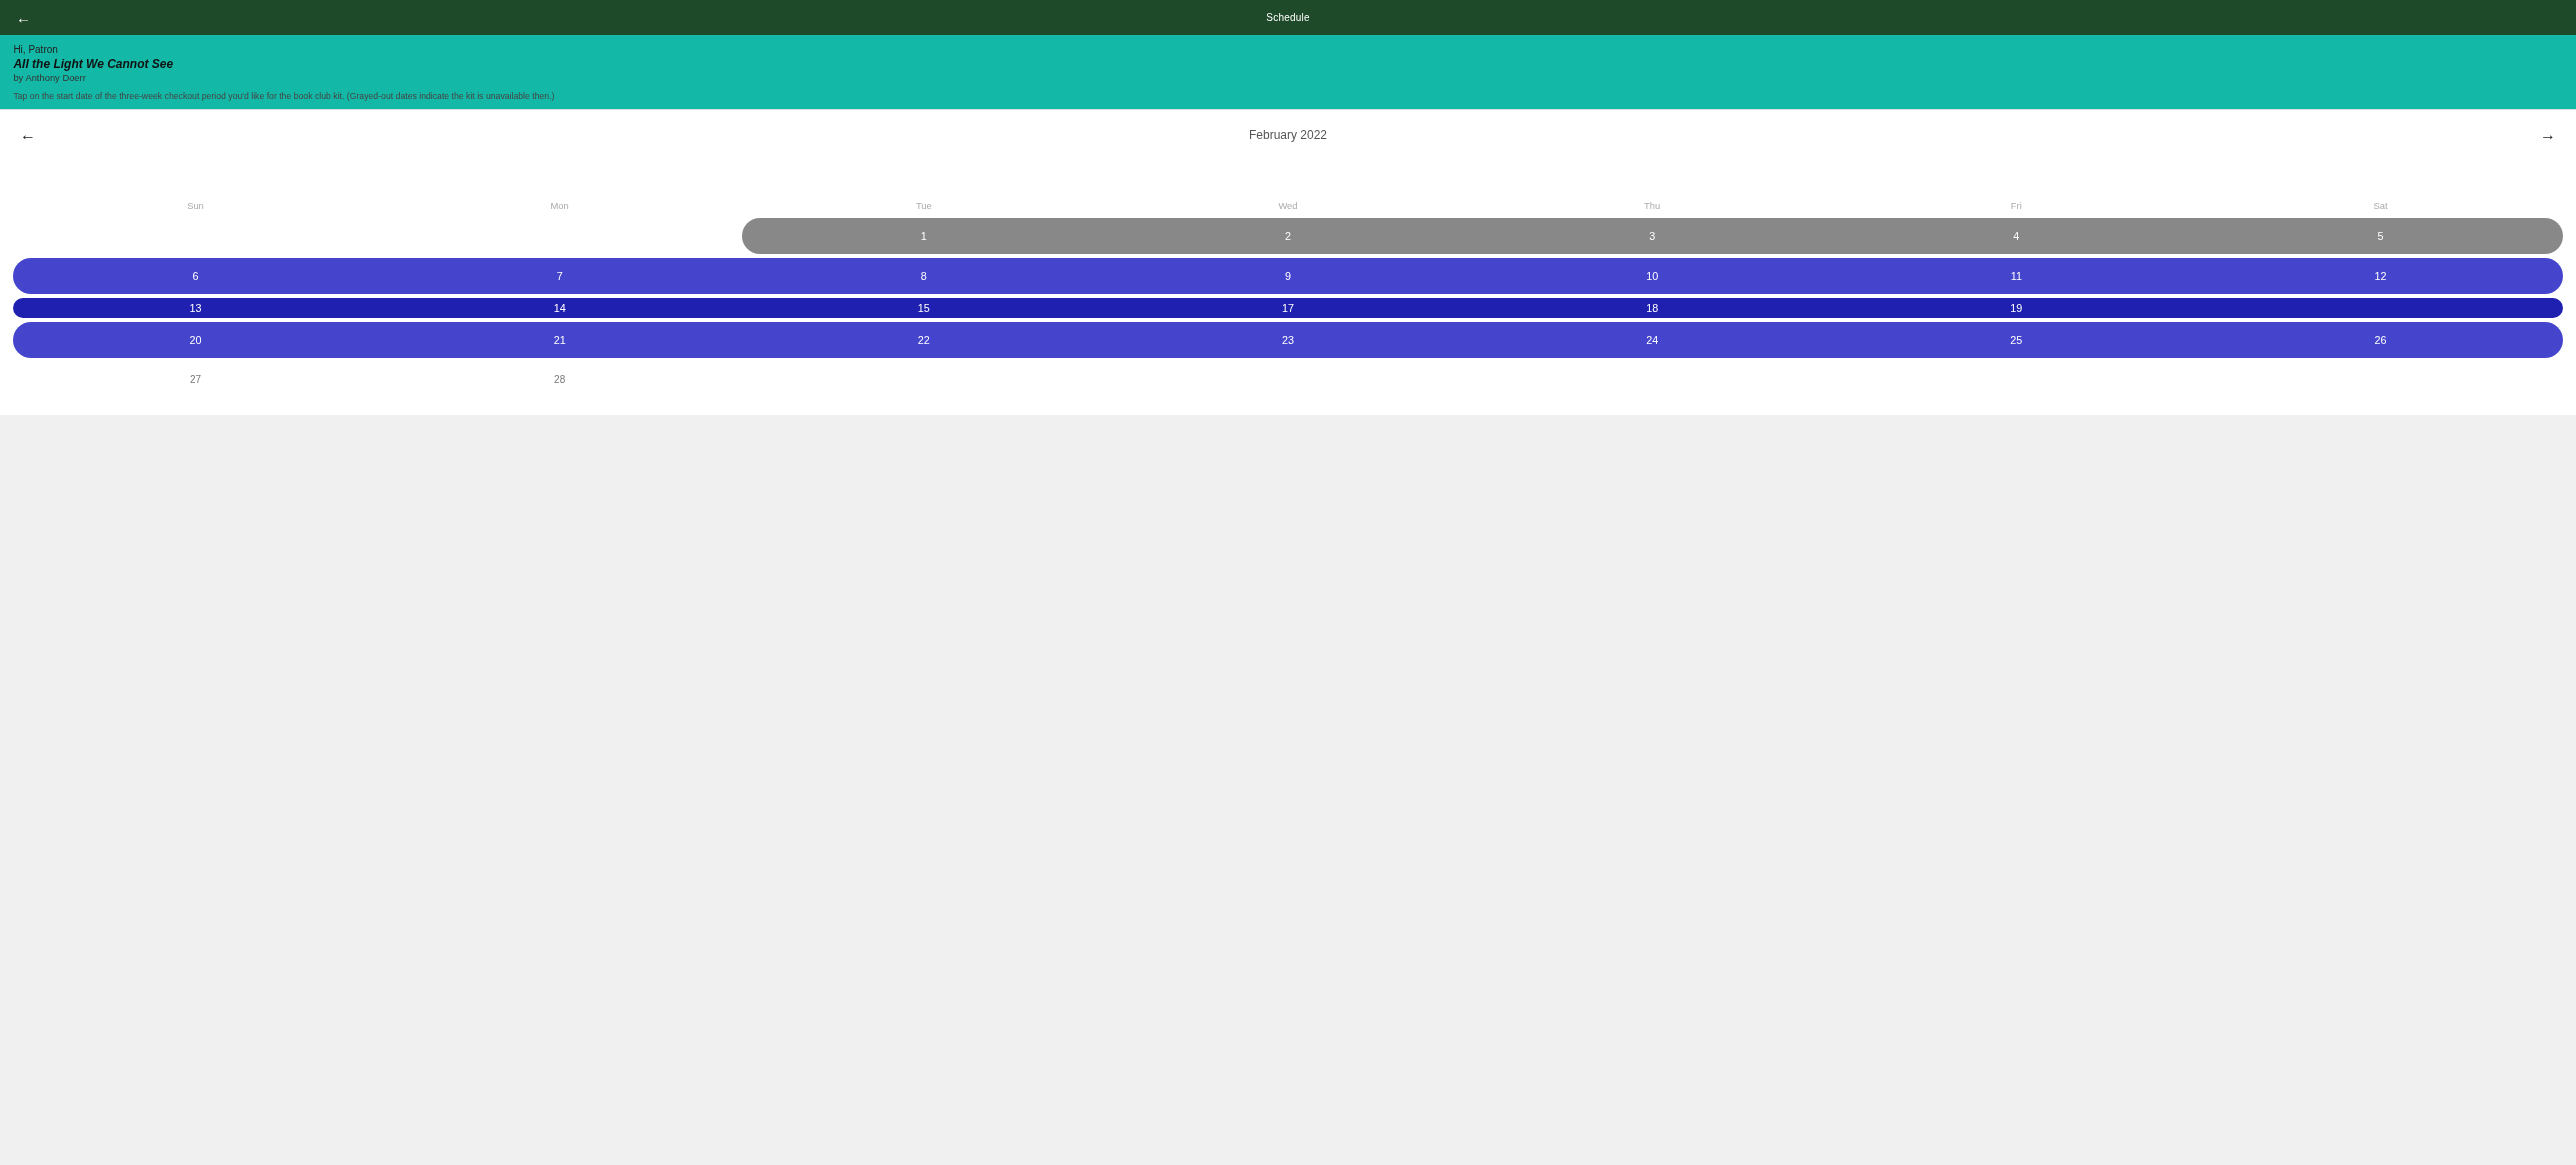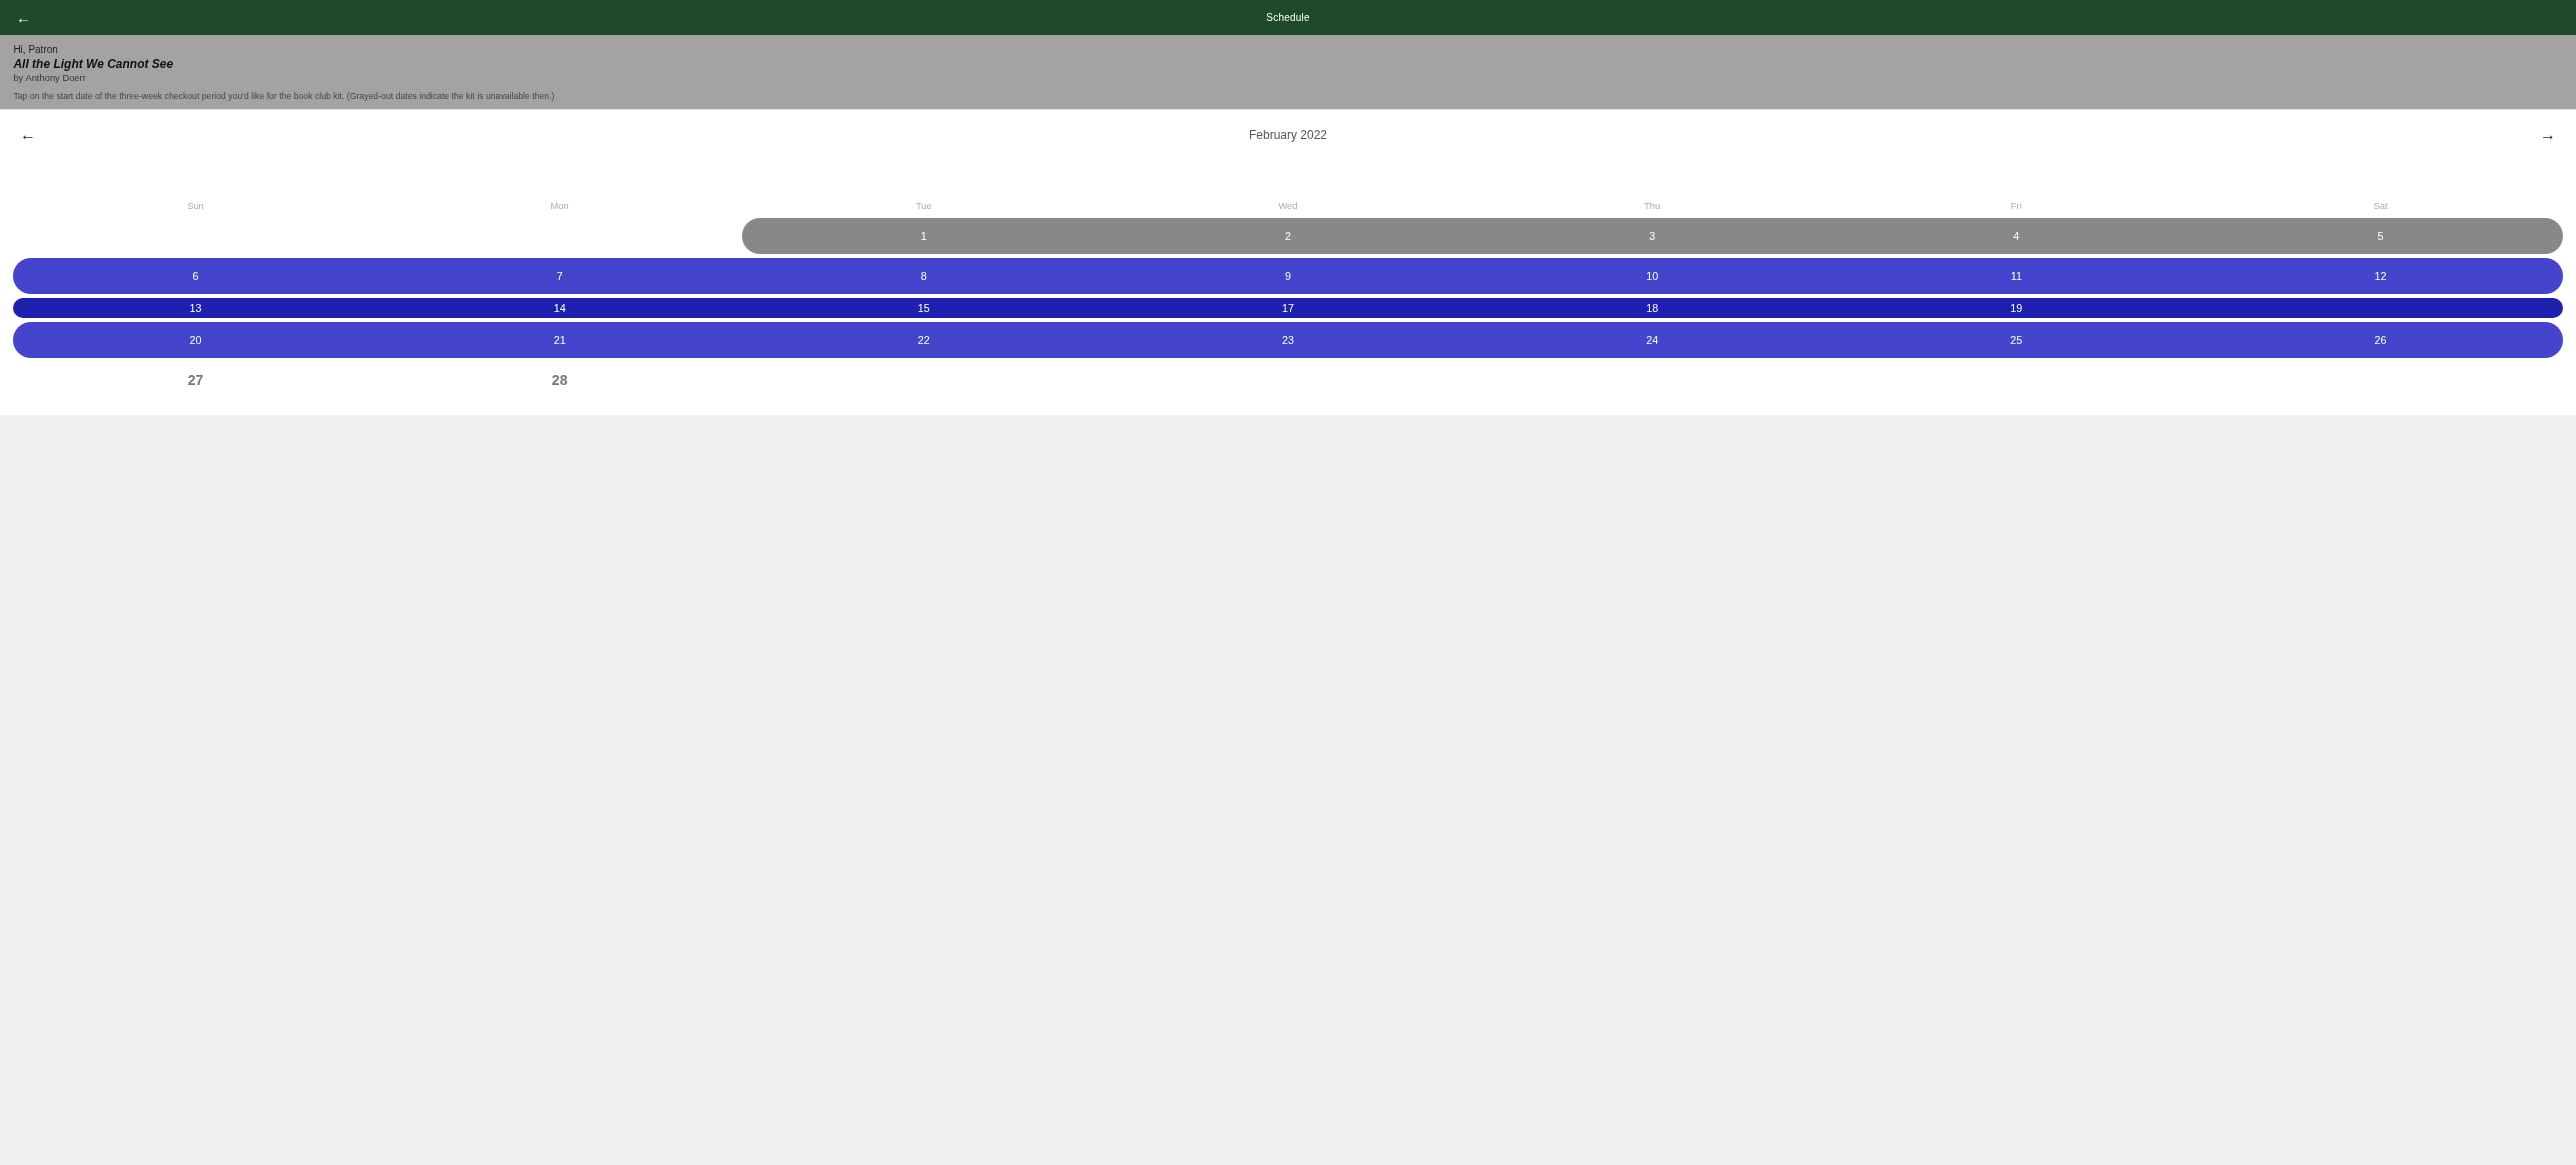--- a/index.html
+++ b/index.html
@@ -29,21 +29,21 @@
       color: white;
     }
     .header-title {
       font-size: 10px;
       font-weight: 400;
       letter-spacing: 0.2px;
     }
 
     
     .info-section {
-      background: #a3a3a3;
+      background: #14b8a6;
       padding: 9.4px 13.4px 8px 13.4px;
       border-bottom: 0.7px solid #ddd;
     }
     .info-greeting {
       font-size: 10px;
       color: #222;
       margin-bottom: 1.3px;
     }
     .info-book-title {
       font-size: 12px;
@@ -164,22 +164,21 @@
       display: grid;
       grid-template-columns: repeat(7, 1fr);
       height: 36px;
       margin-bottom: 4px;
     }
     .row-last .day-num {
       display: flex;
       align-items: center;
       justify-content: center;
       color: #777;
-      font-size: 14px;
-      font-weight: bold;
+      font-size: 10px;
     }
     .row-last .day-num-empty {
       display: flex;
       align-items: center;
       justify-content: center;
     }
   </style>
 </head>
 <body>
 

